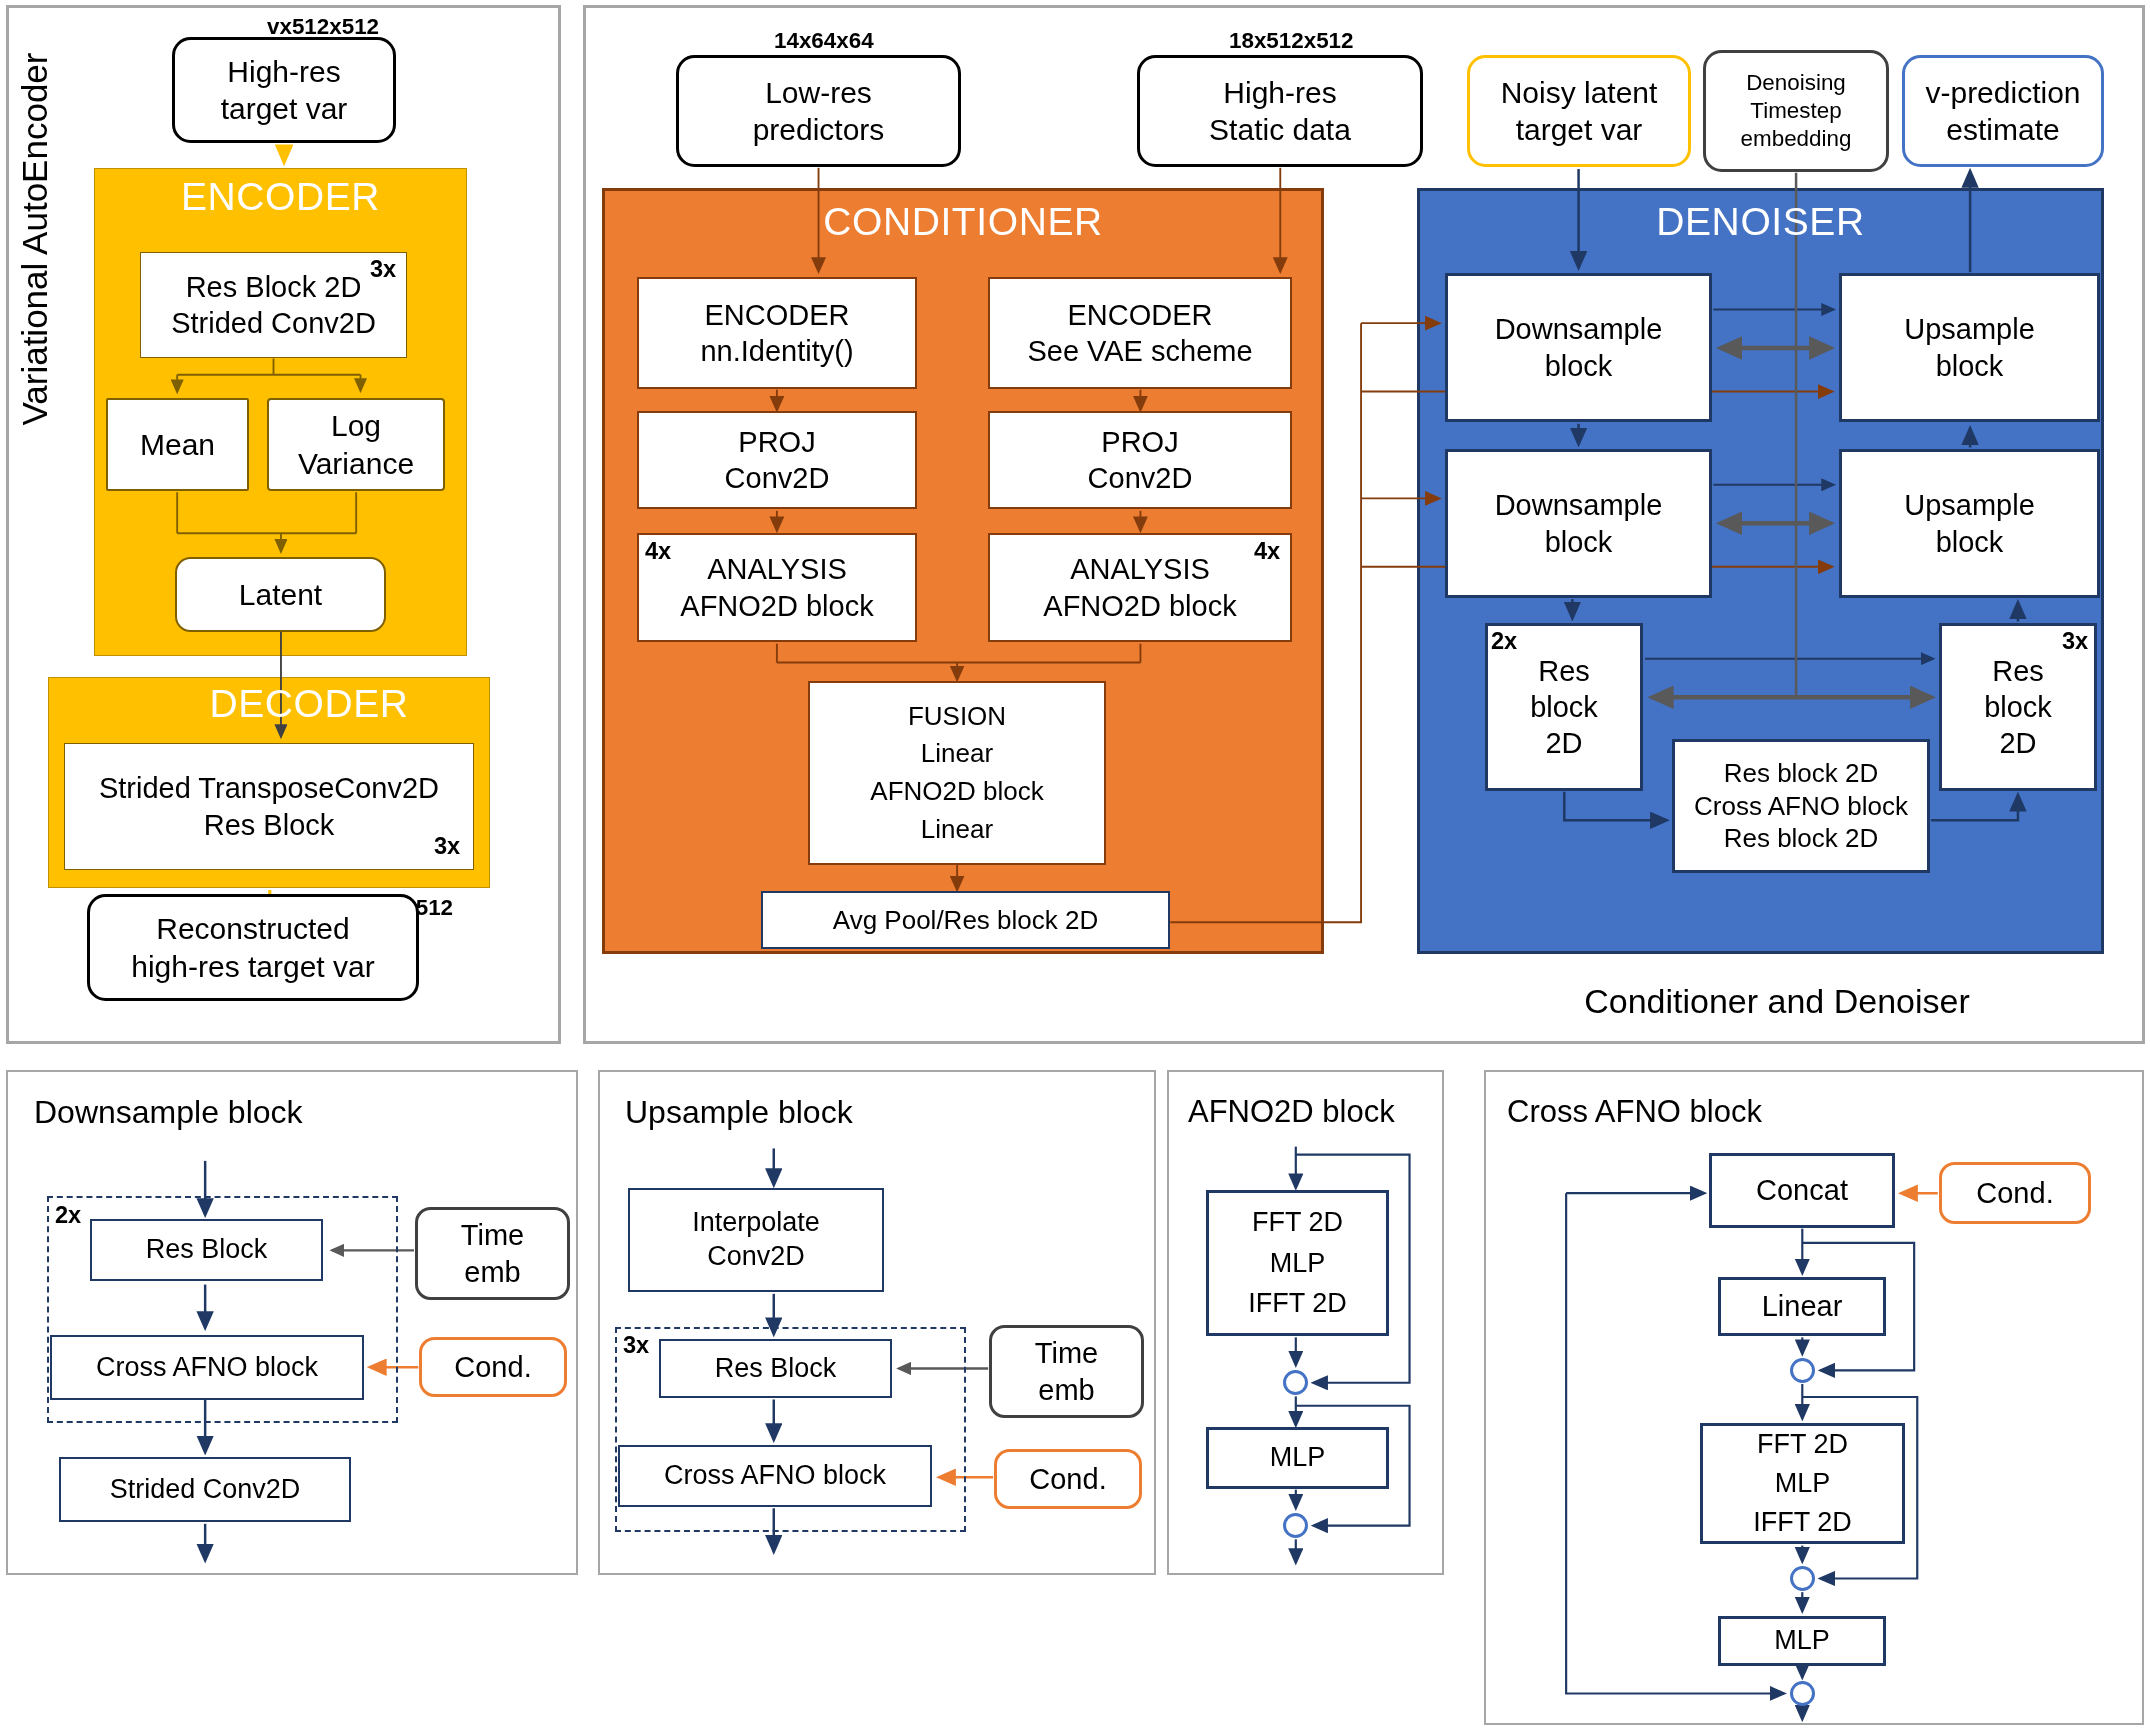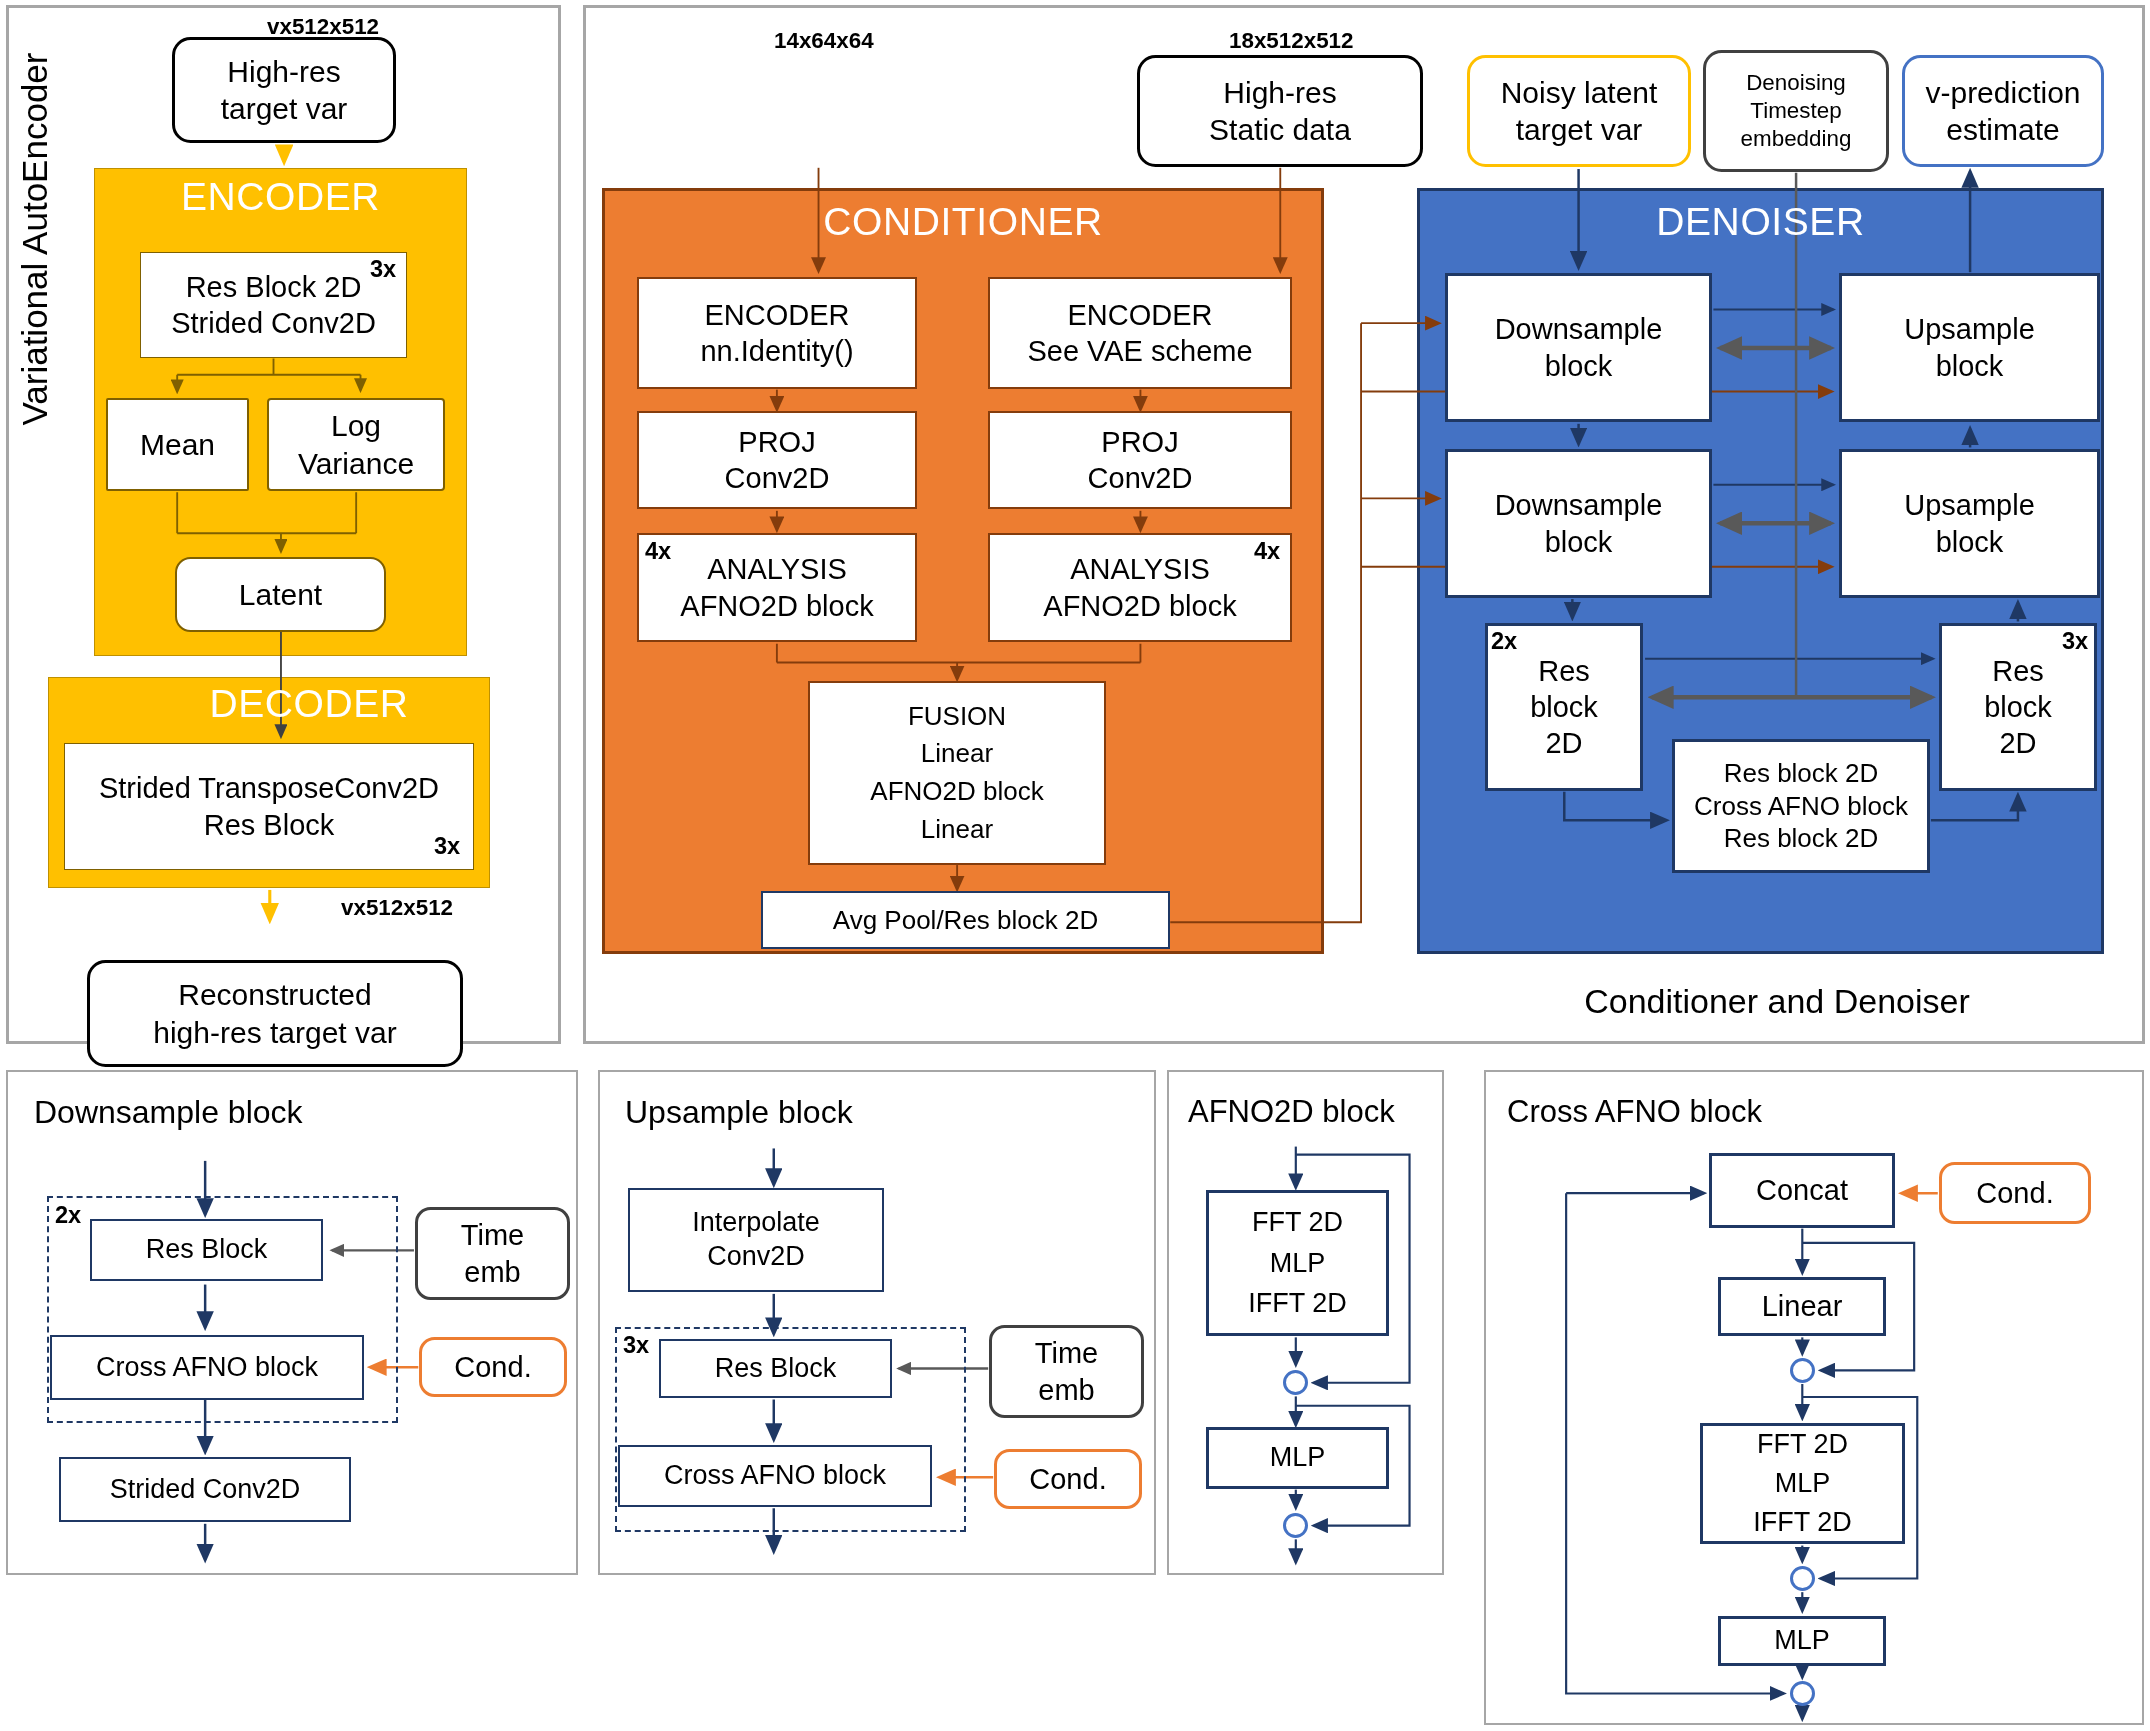--- a/index.html
+++ b/index.html
@@ -180,24 +180,26 @@
     <div class="wb rd olv f48" style="left:106px;top:398px;width:143px;height:93px;border-radius:2px;" data-bind="vae.mean">Mean</div>
     <div class="wb rd olv f48" style="left:267px;top:398px;width:178px;height:93px;border-radius:4px;" data-bind="vae.log_variance">Log
 Variance</div>
     <div class="wb rd olv f48" style="left:175px;top:557px;width:211px;height:75px;border-radius:15.5px;" data-bind="vae.latent">Latent</div>
 
     <div class="bigtitle" style="left:48px;top:682px;width:442px;padding-left:40px;" data-bind="vae.decoder_title">DECODER</div>
     <div class="wb f46" style="left:64px;top:743px;width:410px;height:127px;border:1.9px solid #7F6000;" data-bind="vae.decoder_block">Strided TransposeConv2D
 Res Block</div>
     <div class="mult" style="left:434px;top:833px;" data-bind="vae.decoder_mult">3x</div>
     <div class="dim" style="left:341px;top:895px;" data-bind="vae.output_dim">vx512x512</div>
-    <div class="wb rd blk f48" style="left:87px;top:960px;width:376px;height:107px;text-align:center;" data-bind="vae.output">Reconstructed
+    <div class="wb rd blk f48" style="left:87px;top:894px;width:332px;height:107px;text-align:center;" data-bind="vae.output">Reconstructed
 high-res target var</div>
 
     <div class="dim" style="left:774px;top:28px;" data-bind="conditioner.input1_dim">14x64x64</div>
+    <div class="wb rd blk f48" style="left:676px;top:55px;width:285px;height:112px;" data-bind="conditioner.input1">Low-res
+predictors</div>
     <div class="dim" style="left:1229px;top:28px;" data-bind="conditioner.input2_dim">18x512x512</div>
     <div class="wb rd blk f48" style="left:1137px;top:55px;width:286px;height:112px;" data-bind="conditioner.input2">High-res
 Static data</div>
 
     <div class="bigtitle" style="left:602px;top:200px;width:722px;" data-bind="conditioner.title">CONDITIONER</div>
     <div class="wb brn f46" style="left:637px;top:277px;width:280px;height:112px;" data-bind="conditioner.encoder1">ENCODER
 nn.Identity()</div>
     <div class="wb brn f46" style="left:988px;top:277px;width:304px;height:112px;" data-bind="conditioner.encoder2">ENCODER
 See VAE scheme</div>
     <div class="wb brn f46" style="left:637px;top:411px;width:280px;height:98px;" data-bind="conditioner.proj1">PROJ

